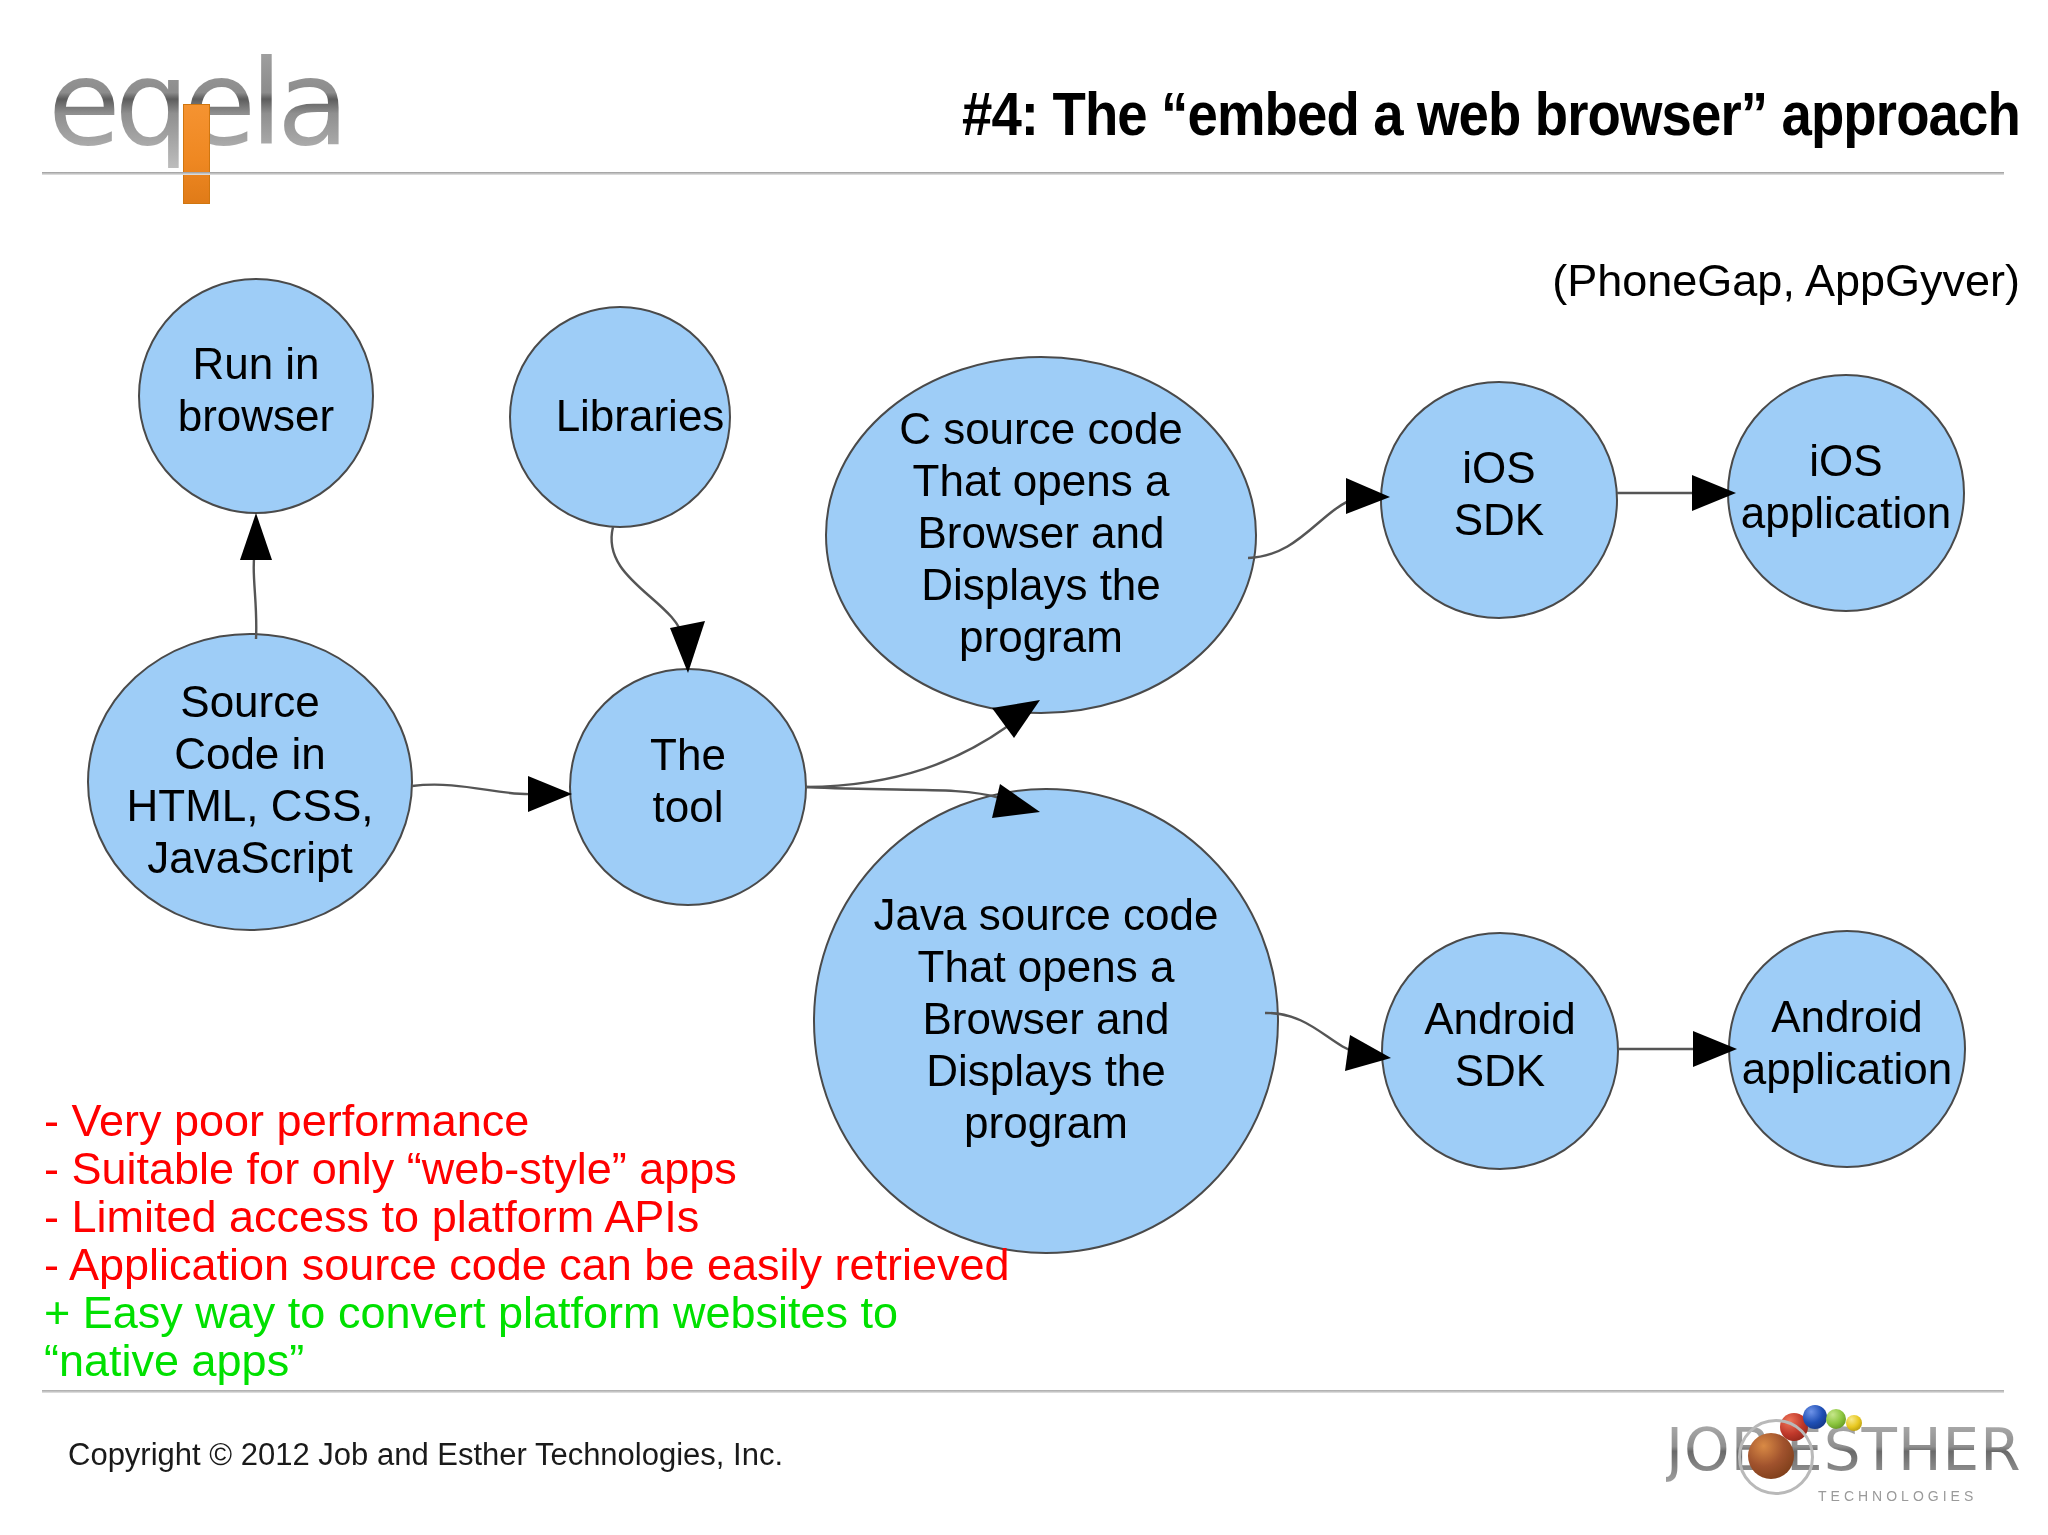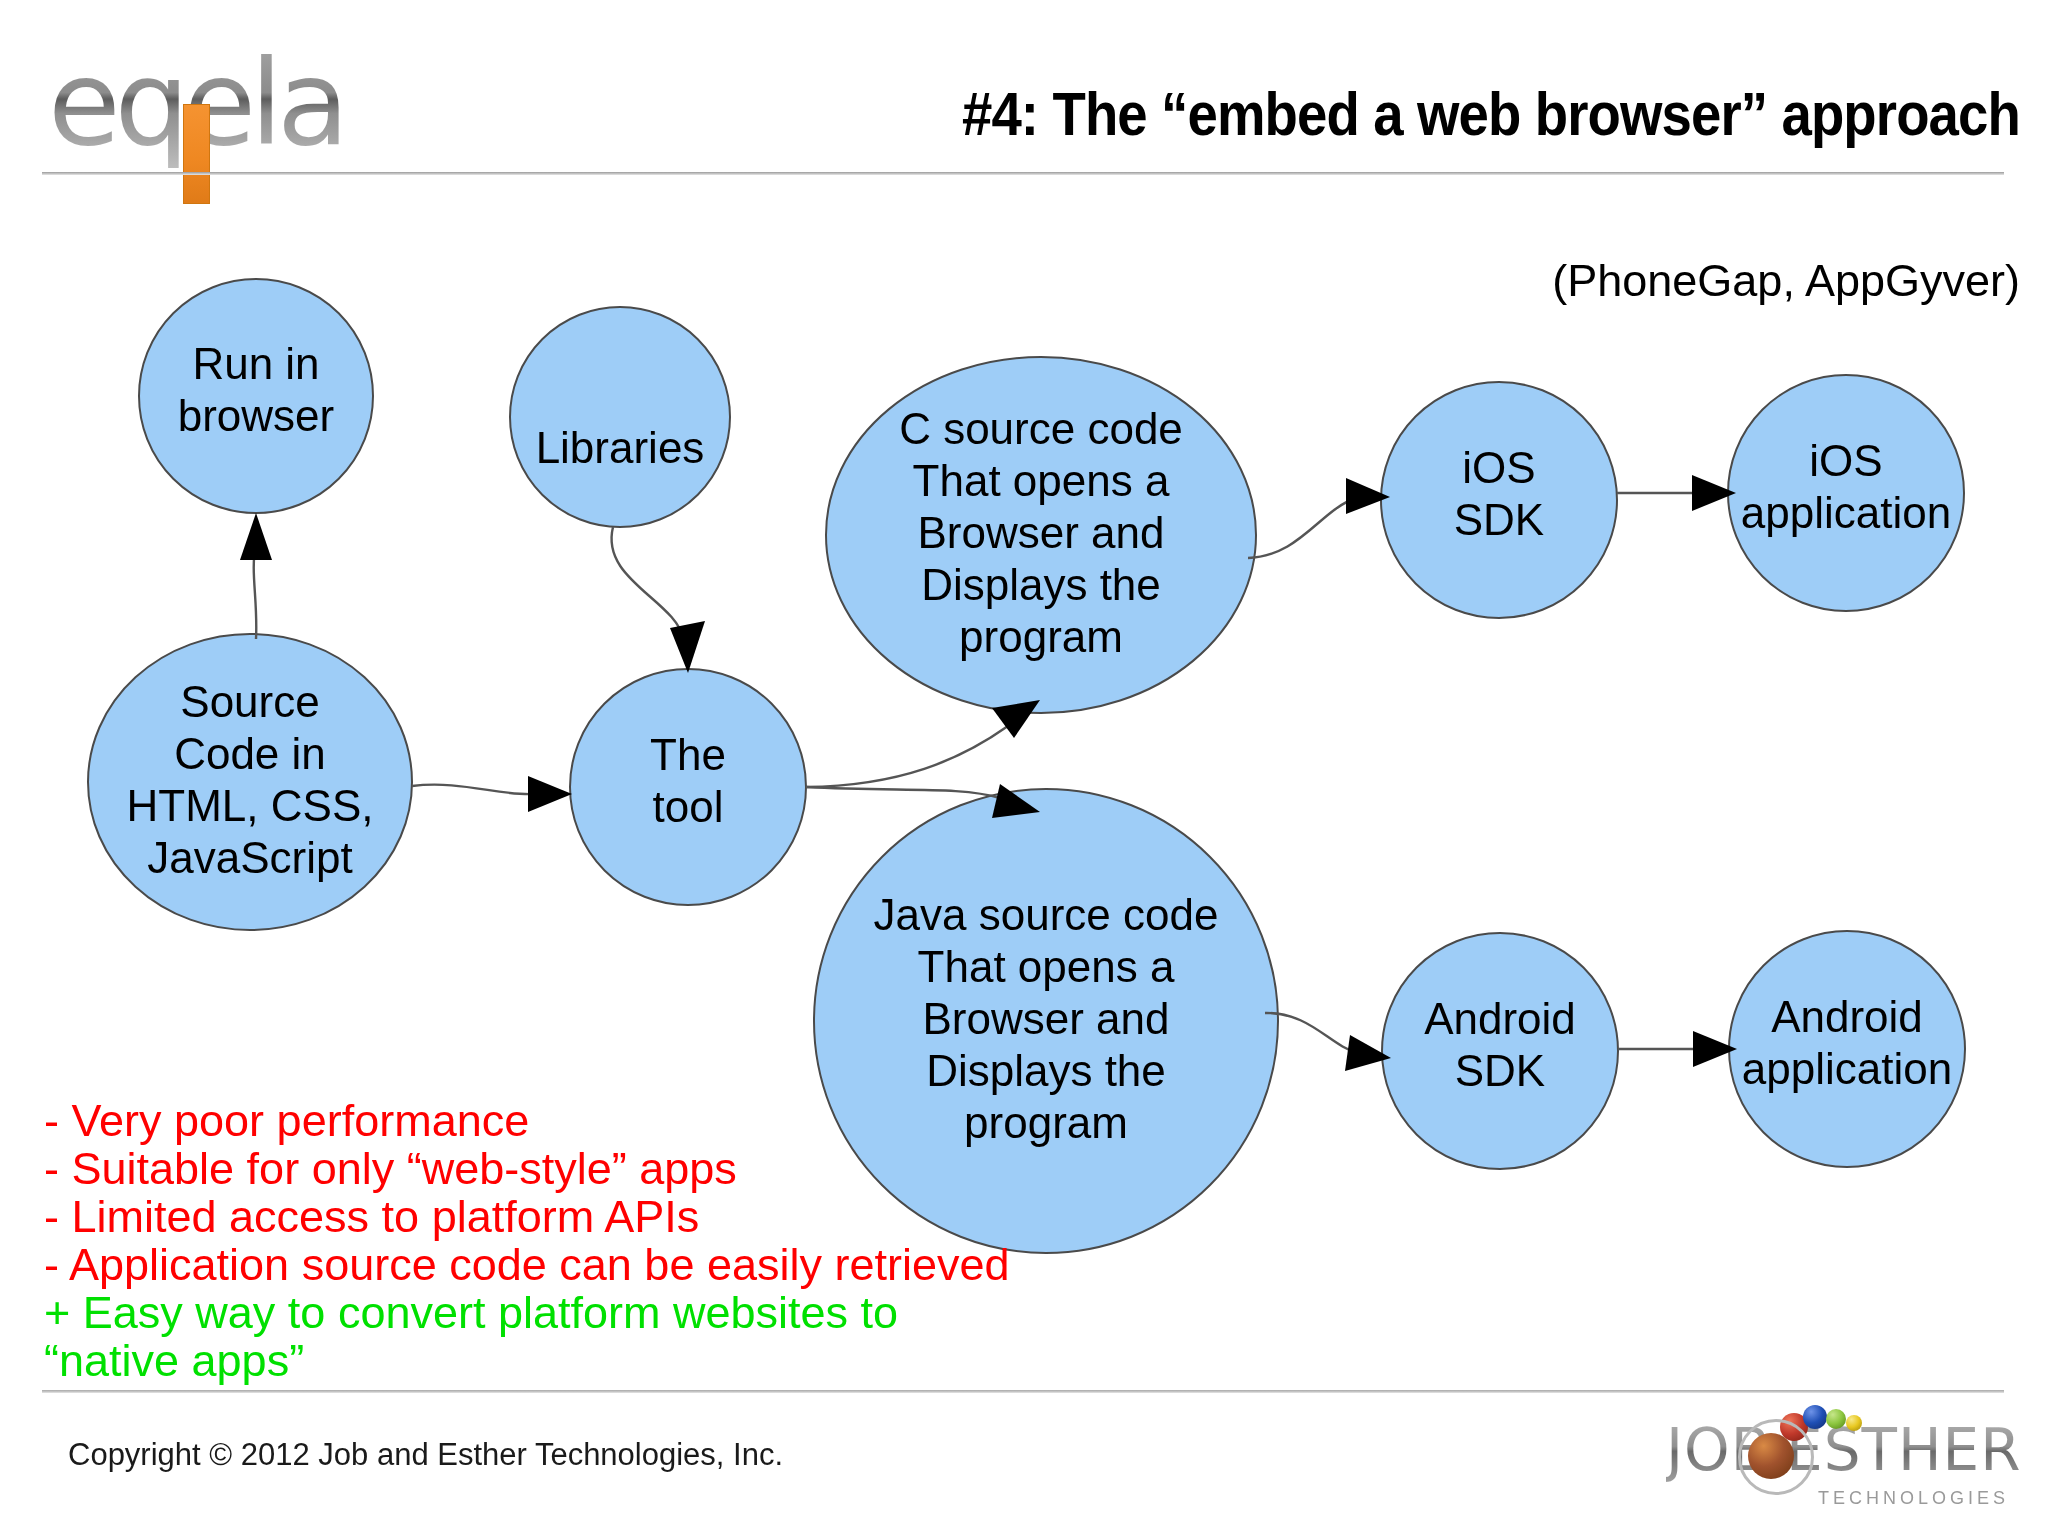--- a/index.html
+++ b/index.html
@@ -173,21 +173,21 @@
     background-clip: text;
     color: transparent;
     user-select: none;
   }
   #jet-job { left: 0px; }
   #jet-esther { left: 120px; }
   #jet-tech {
     position: absolute;
     left: 152px;
     top: 83px;
-    font-size: 18px;
+    font-size: 14px;
     letter-spacing: 4px;
     color: #9a9a9a;
   }
   .jet-sphere {
     position: absolute;
     border-radius: 50%;
   }
 </style>
 </head>
 <body>
@@ -259,21 +259,21 @@
   </g>
 
   <g>
     <path class="edge-line" d="M 1618 1049 L 1700 1049"></path>
     <polygon class="edge-head" points="1737,1049 1693,1031 1693,1067"></polygon>
   </g>
 </svg>
 
 <div class="node-label" style="left:126px; top:338px; width:260px;">Run in
 browser</div>
-<div class="node-label" style="left:480px; top:390px; width:280px;margin-top:32px;">Libraries</div>
+<div class="node-label" style="left:500px; top:390px; width:280px;">Libraries</div>
 <div class="node-label" style="left:92px; top:676px; width:316px;">Source
 Code in
 HTML, CSS,
 JavaScript</div>
 <div class="node-label" style="left:568px; top:729px; width:240px;">The
 tool</div>
 <div class="node-label" style="left:851px; top:403px; width:380px;">C source code
 That opens a
 Browser and
 Displays the

